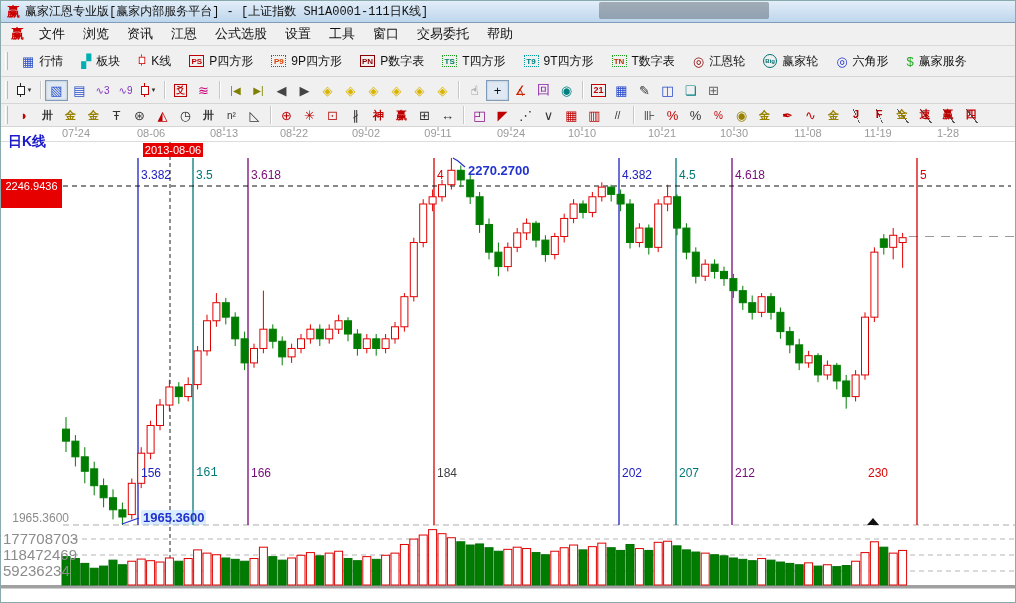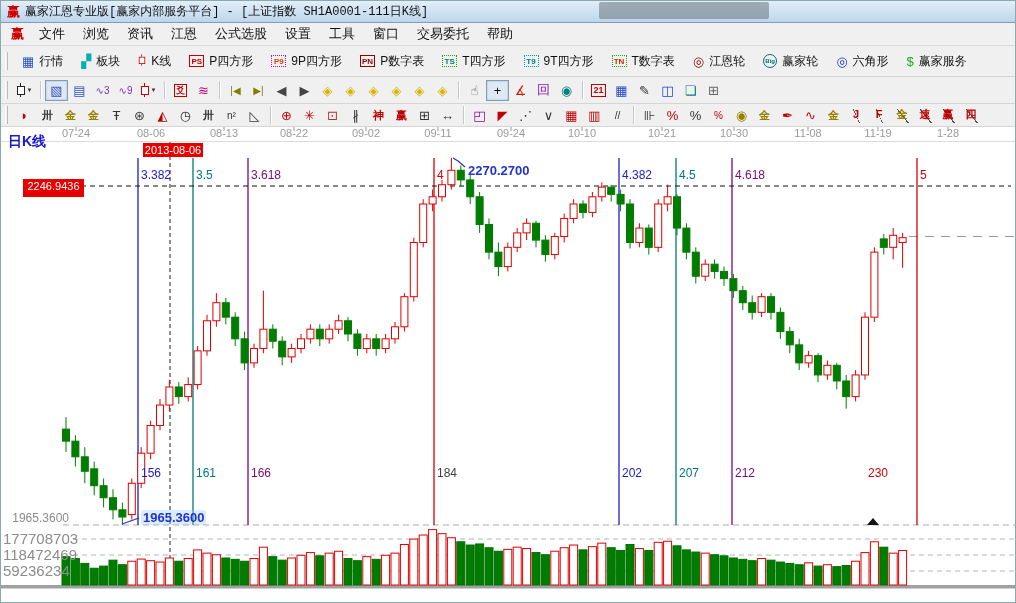--- a/index.html
+++ b/index.html
@@ -42,22 +42,22 @@
   
   #chart{position:relative;width:1016px;height:477px;background:#fff;border-right:1px solid #c9c9c9;}
   #chart svg{position:absolute;left:0;top:0;}
   .lbl{position:absolute;font-size:12px;line-height:13px;white-space:nowrap;}
   .dlab{position:absolute;top:1px;font-size:11px;line-height:12px;color:#9a9a9a;transform:translateX(-50%);}
   .dlab.noc{transform:none;}
   .datebox{position:absolute;top:0;height:14px;background:#e60000;color:#fff;font-size:11px;line-height:14px;
            text-align:center;z-index:3;}
   .daterow{position:absolute;left:0;top:0;width:1016px;height:15px;border-bottom:1px solid #dcdcdc;}
   .ktype{position:absolute;left:7px;top:6px;color:#1a1acc;font-weight:bold;font-size:14px;z-index:2;}
-  .ptag{position:absolute;left:0;top:52px;width:61px;height:18px;background:#e60000;color:#fff;
-        font-size:11px;line-height:14px;text-align:center;z-index:2;margin-left:22px;}
+  .ptag{position:absolute;left:0;top:52px;width:61px;height:29px;background:#e60000;color:#fff;
+        font-size:11px;line-height:14px;text-align:center;z-index:2;}
   .lowgray{position:absolute;left:2px;top:384px;width:66px;text-align:right;color:#8c8c8c;font-size:12px;}
   .lowblue{position:absolute;left:140px;top:383px;color:#2233cc;font-size:13px;font-weight:bold;
            background:rgba(150,200,255,.35);padding:0 2px;border-radius:2px;}
   .peak{position:absolute;left:467px;top:36px;color:#2233cc;font-size:13px;font-weight:bold;}
   .vlab{position:absolute;width:66px;left:2px;text-align:right;color:#8c8c8c;font-size:15px;line-height:12px;}
   .status{position:absolute;left:0;top:462px;width:1016px;height:15px;background:#fff;font-size:12px;}
   .status span{position:absolute;top:1px;font-weight:bold;}
 </style>
 </head>
 <body>
@@ -681,21 +681,21 @@
         <div class="dlab" style="left: 661px; top: 0px;">10-21</div>
         <div class="dlab" style="left: 733px; top: 0px;">10-30</div>
         <div class="dlab" style="left: 807px; top: 0px;">11-08</div>
         <div class="dlab" style="left: 877px; top: 0px;">11-19</div>
         <div class="dlab" style="left: 947px; top: 0px;">1-28</div>
         <div class="dlab noc" style="left: 136px; top: 0px;">08-06</div>
         <div class="datebox" style="left: 142px; top: 4px; width: 60px; margin-top: 12px;">2013-08-06</div>
         <div class="lbl" style="left: 140px; top: 42px; color: rgb(32, 32, 192);">3.382</div>
         <div class="lbl" style="left: 140px; top: 340px; color: rgb(32, 32, 192);">156</div>
         <div class="lbl" style="left: 195px; top: 42px; color: rgb(0, 120, 120);">3.5</div>
-        <div class="lbl" style="left: 195px; top: 340px; color: rgb(0, 120, 120);">161</div>
+        <div class="lbl" style="left: 195px; top: 340px; color: rgb(0, 120, 120); font-family: Liberation Mono, monospace;">161</div>
         <div class="lbl" style="left: 250px; top: 42px; color: rgb(120, 10, 120);">3.618</div>
         <div class="lbl" style="left: 250px; top: 340px; color: rgb(120, 10, 120);">166</div>
         <div class="lbl" style="left: 436px; top: 42px; color: rgb(217, 0, 0);">4</div>
         <div class="lbl" style="left: 436px; top: 340px; color: #404040;">184</div>
         <div class="lbl" style="left: 621px; top: 42px; color: rgb(32, 32, 192);">4.382</div>
         <div class="lbl" style="left: 621px; top: 340px; color: rgb(32, 32, 192);">202</div>
         <div class="lbl" style="left: 678px; top: 42px; color: rgb(0, 120, 120);">4.5</div>
         <div class="lbl" style="left: 678px; top: 340px; color: rgb(0, 120, 120);">207</div>
         <div class="lbl" style="left: 734px; top: 42px; color: rgb(120, 10, 120);">4.618</div>
         <div class="lbl" style="left: 734px; top: 340px; color: rgb(120, 10, 120);">212</div>

